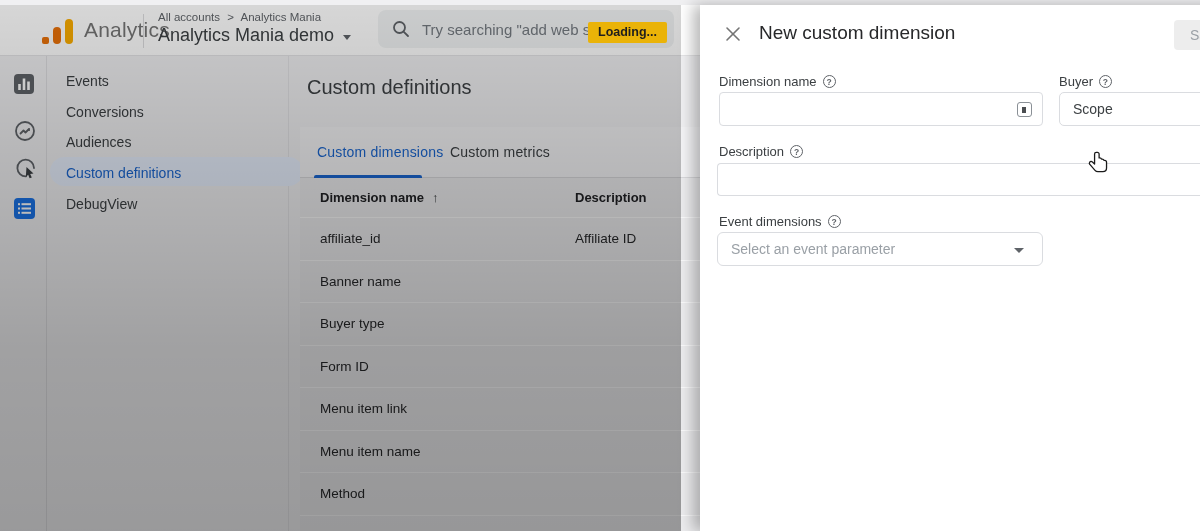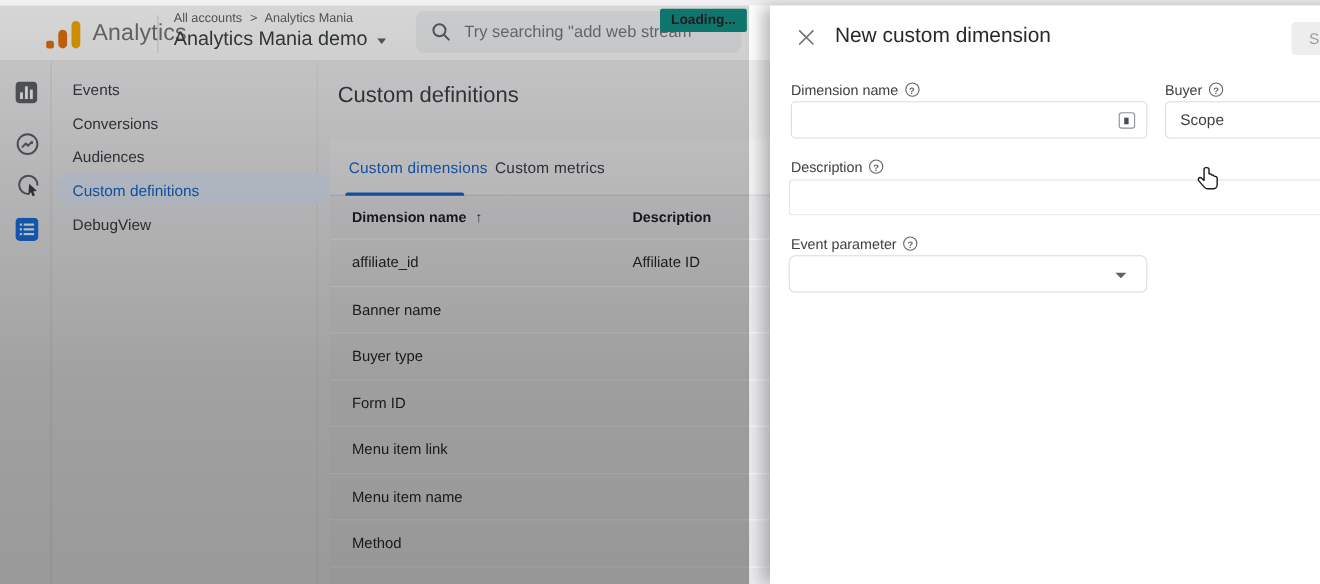--- a/index.html
+++ b/index.html
@@ -45,21 +45,21 @@
   .trow { display:flex; align-items:center; height:42.5px; border-top:1px solid #fafafb; font-size:13.5px; color:#27282a; }
   .trow .c1 { padding-left:20px; width:275px; }
   .trow .c2, .thead .c2 { flex:1; }
   .trow-partial { height:17px; border-top:1px solid #fafafb; background:#ececee; }
 
   
   .scrim { position:absolute; left:0; top:5px; width:681px; height:526px; z-index:30; pointer-events:none;
     background:linear-gradient(180deg, rgba(0,0,0,0.16) 0%, rgba(0,0,0,0.24) 28%, rgba(0,0,0,0.33) 65%, rgba(0,0,0,0.36) 100%); }
 
   
-  .loading-tip { position:absolute; left:588px; top:8px; z-index:40; background:#0f766e; color:#1e1e1e; font-size:12.5px; font-weight:bold; padding:3px 10px 4px 10px; border-radius:2px;margin-left:12px; }
+  .loading-tip { position:absolute; left:588px; top:22px; z-index:40; background:#eab308; color:#1e1e1e; font-size:12.5px; font-weight:bold; padding:3px 10px 4px 10px; border-radius:2px; }
 
   
   .panel { position:absolute; left:700px; top:5px; width:607px; height:526px; background:#ffffff; z-index:20; box-shadow:-7px 0 14px rgba(0,0,0,0.28); }
   .panel-close { position:absolute; left:19px; top:15px; width:28px; height:28px; display:flex; align-items:center; justify-content:center; cursor:pointer; }
   .panel-title { position:absolute; left:59px; top:17px; font-size:19px; color:#27282a; }
   .save-btn { position:absolute; left:474px; top:15px; width:64px; height:30px; background:#ededed; color:#9aa0a6; font-size:14px; border:none; border-radius:4px; font-family:"Liberation Sans", sans-serif; }
 
   .field-label { position:absolute; font-size:13px; color:#3c4043; display:flex; align-items:center; gap:6px; }
   .help-icon { width:13px; height:13px; border:1.2px solid #5f6368; border-radius:50%; color:#5f6368; font-size:8.5px; font-weight:bold; display:inline-flex; align-items:center; justify-content:center; }
   .input-box { position:absolute; border:1px solid #dadce0; border-radius:4px; background:#fff; display:flex; align-items:center; }
@@ -219,23 +219,24 @@
 
   <div class="field-label" style="left:19px; top:139px;">
     <span>Description</span>
     <span class="help-icon">?</span>
   </div>
   <div class="input-box" style="left:17px; top:158px; width:520px; height:33px; border-radius:4px 0 0 4px; border-right:none;">
     <input type="text" value="" style="">
   </div>
 
   <div class="field-label" style="left:19px; top:209px;">
-    <span>Event parameter</span>
+    <span>Event dimensions</span>
     <span class="help-icon">?</span>
   </div>
   <div class="select-box" style="left:17px; top:227px; width:326px; height:34px; border-radius:6px;">
+    <span class="select-placeholder">Select an event parameter</span>
     <span class="select-arrow" style="right:18px; top:15px;"></span>
   </div>
 </div>
 
 <svg class="hand-cursor" width="26" height="28" viewBox="0 0 24 26">
   <path d="M9.5 2.2 c-0.9 0-1.6 0.7-1.6 1.6 v9.2 l-2-1.9 c-0.7-0.7-1.9-0.7-2.5 0.1 -0.5 0.7-0.5 1.6 0.1 2.2 l4.8 5.5 c0.7 0.8 1.7 1.2 2.7 1.2 h4.6 c1.9 0 3.4-1.5 3.4-3.4 v-5.3 c0-1-0.8-1.8-1.8-1.8 h-0.6 c-0.2-0.7-0.8-1.2-1.6-1.2 h-0.7 c-0.2-0.6-0.8-1-1.5-1 h-0.7 V3.8 c0-0.9-0.7-1.6-1.6-1.6 z" fill="#ffffff" stroke="#1b1b1b" stroke-width="1.2" stroke-linejoin="round"></path>
 </svg>
 
 </body></html>

